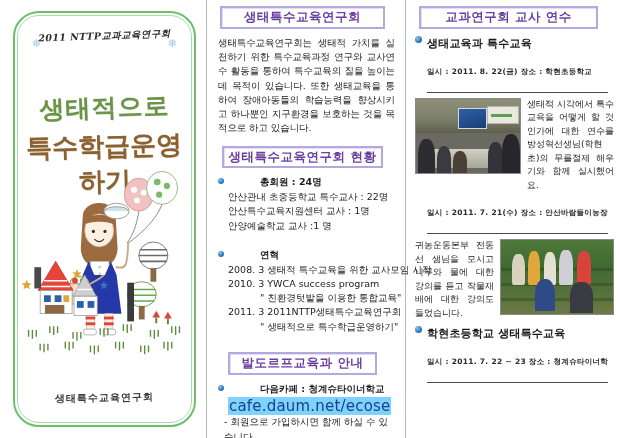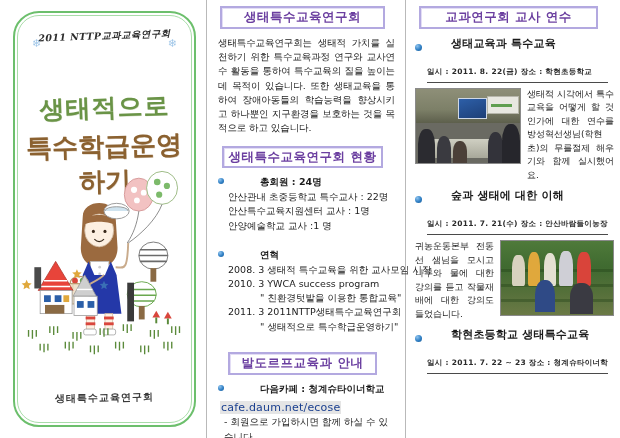--- a/index.html
+++ b/index.html
@@ -197,58 +197,57 @@
     font-size: 9.5px;
     color: #1c1c1c;
     line-height: 1.5;
     margin-left: 10px;
     white-space: nowrap;
   }
   .sub.quote { margin-left: 42px; }
   .gap { height: 7px; }
 
   .cafe-link {
-    font-size: 11px;
+    font-size: 15px;
     color: #1a3f8f;
-    margin-left: 2px;
+    margin-left: 10px;
     letter-spacing: 0.2px;
-    background: #e5e5e5;
+    background: #7dd3fc;
     display: inline-block;
     padding: 0 1px;
   }
   .dash-line {
     font-size: 9.5px;
     color: #1c1c1c;
     margin-left: 6px;
     line-height: 1.5;
   }
 
   
   .r-item { margin-bottom: 6px; }
   .r-head {
     display: flex;
-    align-items: flex-end;
+    align-items: flex-start;
     margin-bottom: 3px;
-    gap: 24px;
   }
   .r-head .bdot { width: 7px; height: 7px; flex: 0 0 7px; margin-top: 0; margin-right: 5px; }
   .r-title {
     font-size: 11px;
     font-weight: bold;
     color: #1a1a1a;
     letter-spacing: 0.2px;
   }
   .r-meta {
     font-size: 7.5px;
     font-weight: bold;
     color: #2a2a2a;
     border-bottom: 1px solid #4a4a4a;
     display: block;
     margin: 16px 6px 5px 12px;
-    padding-bottom: 5px;
+    padding-bottom: 15px;
     letter-spacing: 0.3px;
     white-space: nowrap;
     overflow: hidden;
   }
   .r-body {
     display: flex;
     gap: 6px;
     align-items: flex-start;
   }
   .r-text {
@@ -556,24 +555,20 @@
             <span class="p2"></span>
             <span class="p3"></span>
           <span class="p4"></span>
             <span class="p5"></span>
         </div>
         <div class="r-text">생태적 시각에서 특수교육을 어떻게 할 것인가에 대한 연수를 방성혁선생님(학현초)의 무를절제 해우기와 함께 실시했어요.</div>
       </div>
     </div>
 
     <div class="r-item">
-      <div class="r-head">
-        <span class="bdot"></span>
-        <span class="r-title">숲과 생태에 대한 이해</span>
-      </div>
       <span class="r-meta">일시 : 2011. 7. 21(수)   장소 : 안산바람들이농장</span>
       <div class="r-body">
         <div class="r-text">귀농운동본부 전동선 샘님을 모시고 나무와 물에 대한 강의를 듣고 작물재배에 대한 강의도 들었습니다.</div>
         <div class="photo photo-field">
           <span class="grass"></span>
           <span class="row" style="top:38%"></span>
             <span class="row" style="top:58%"></span>
           <span class="row" style="top:78%"></span>
           <span class="f1"></span>
             <span class="f2"></span>

